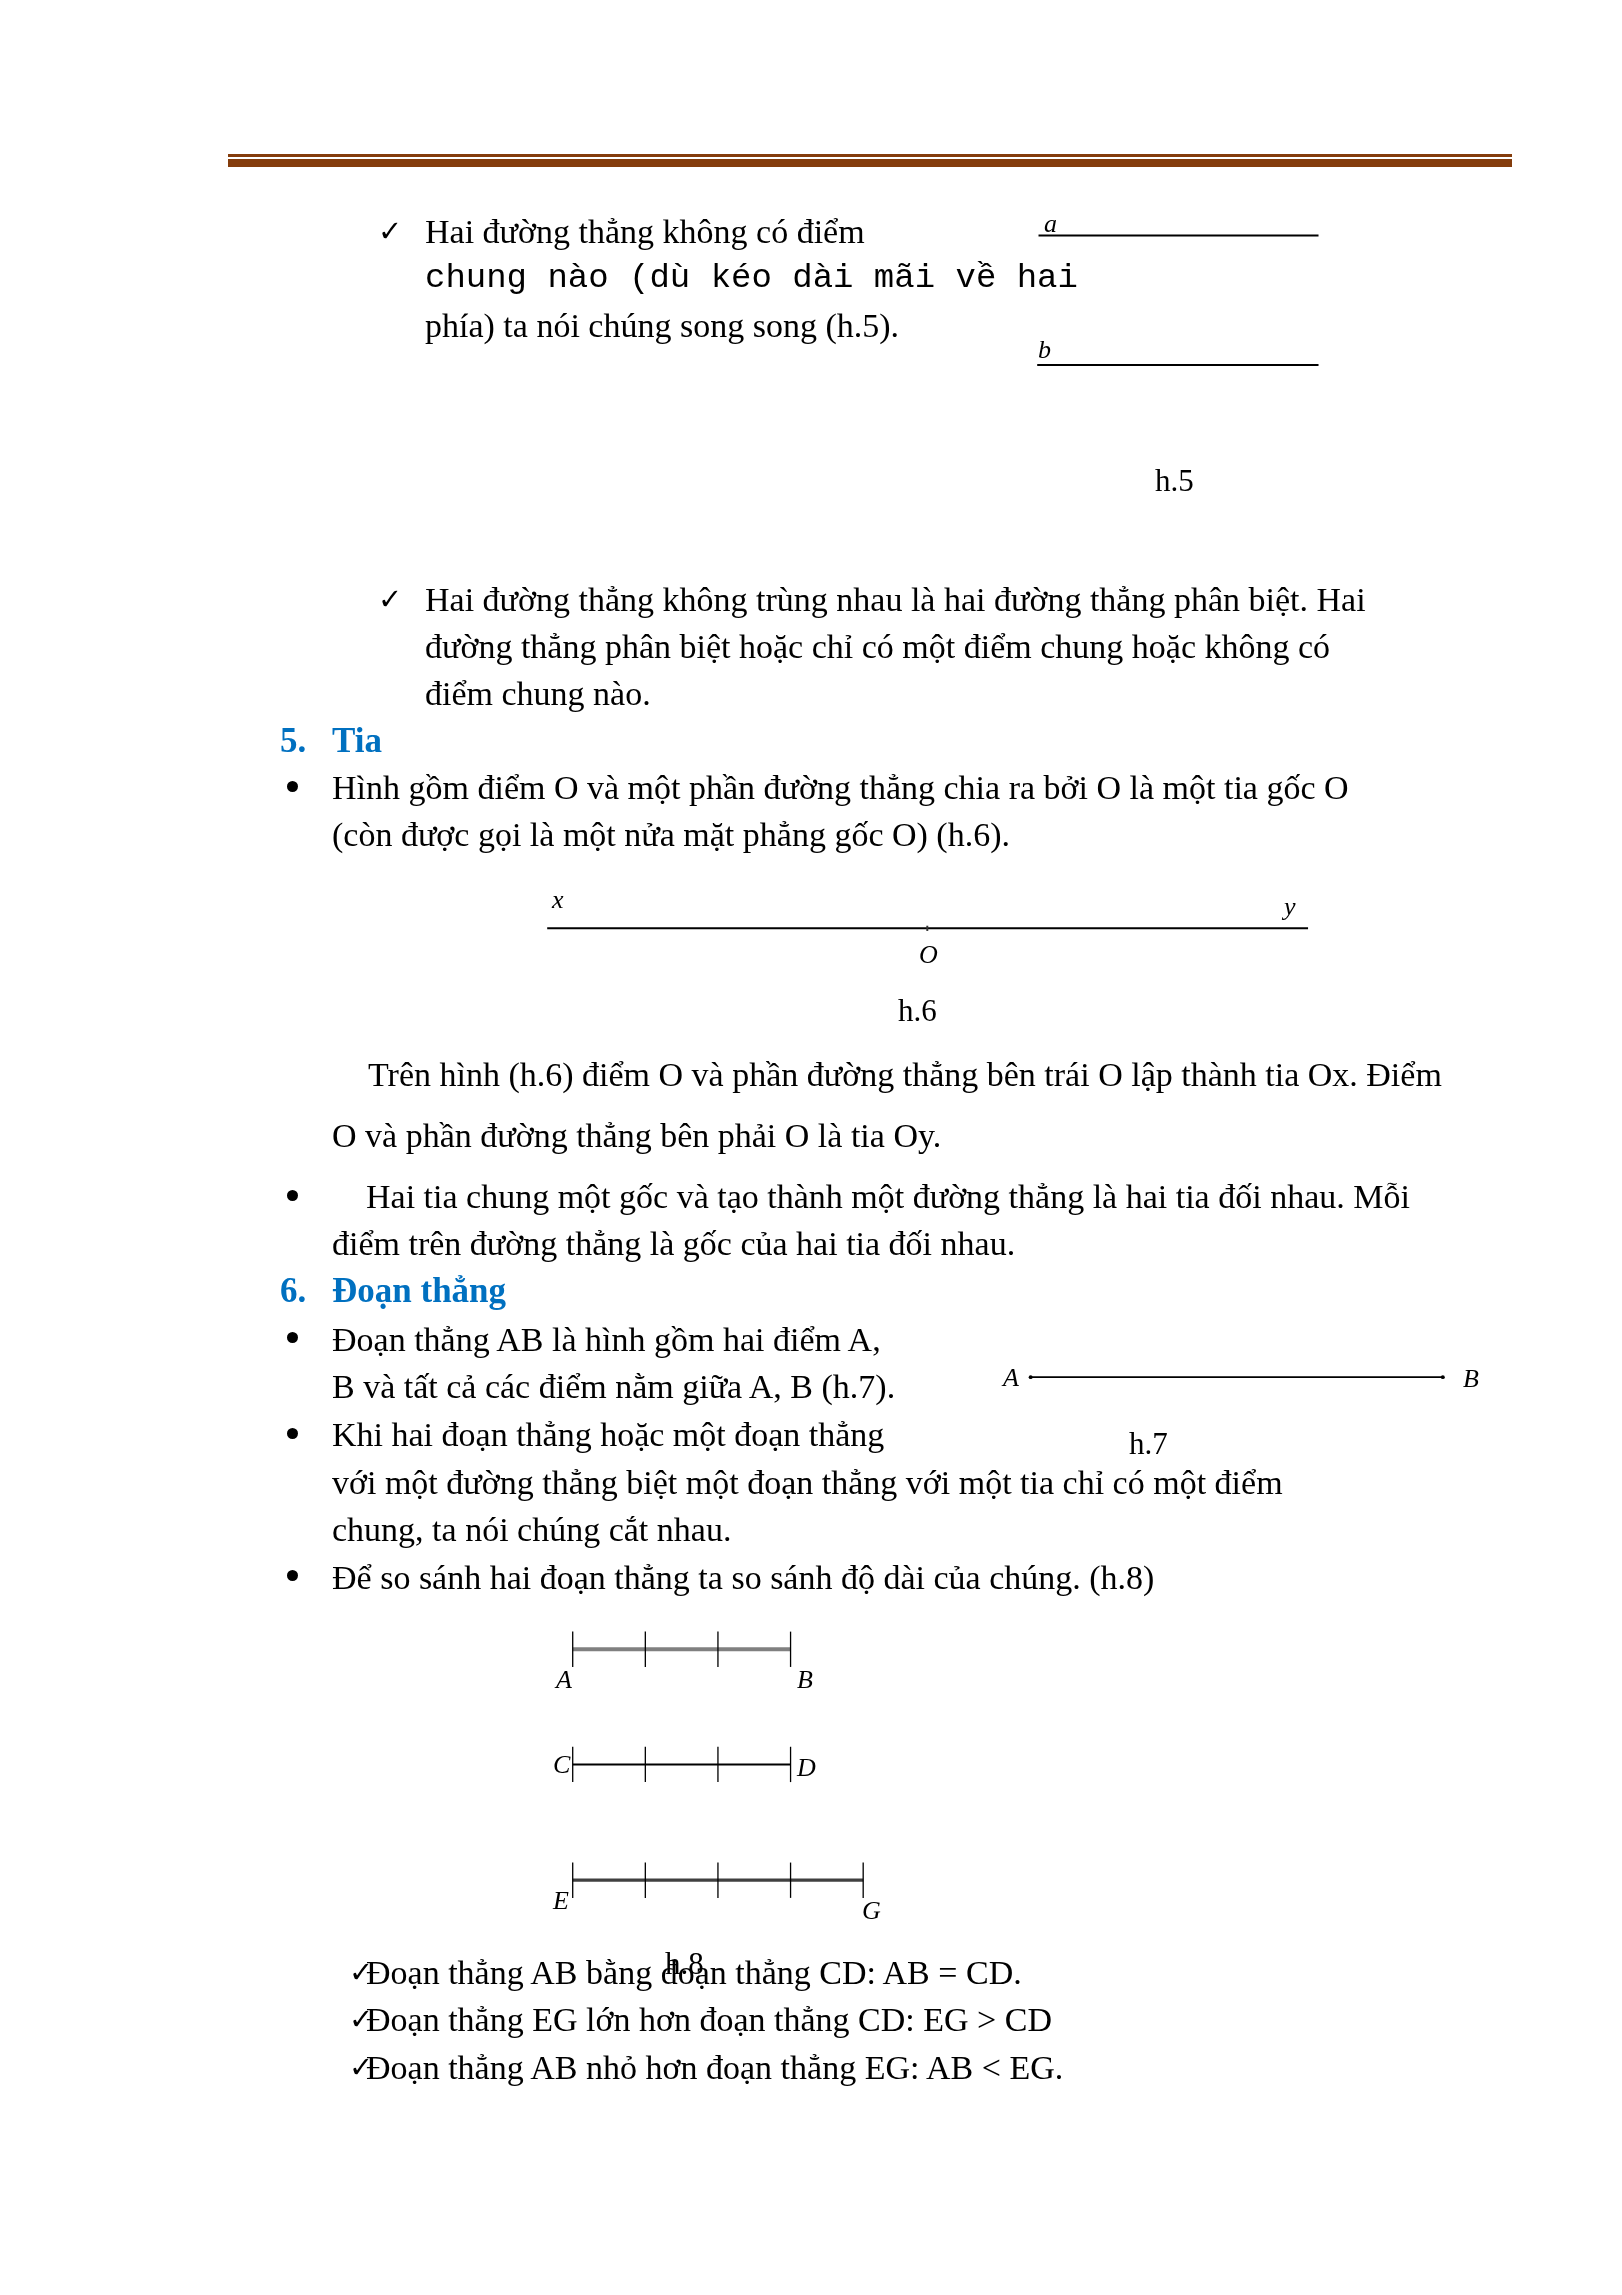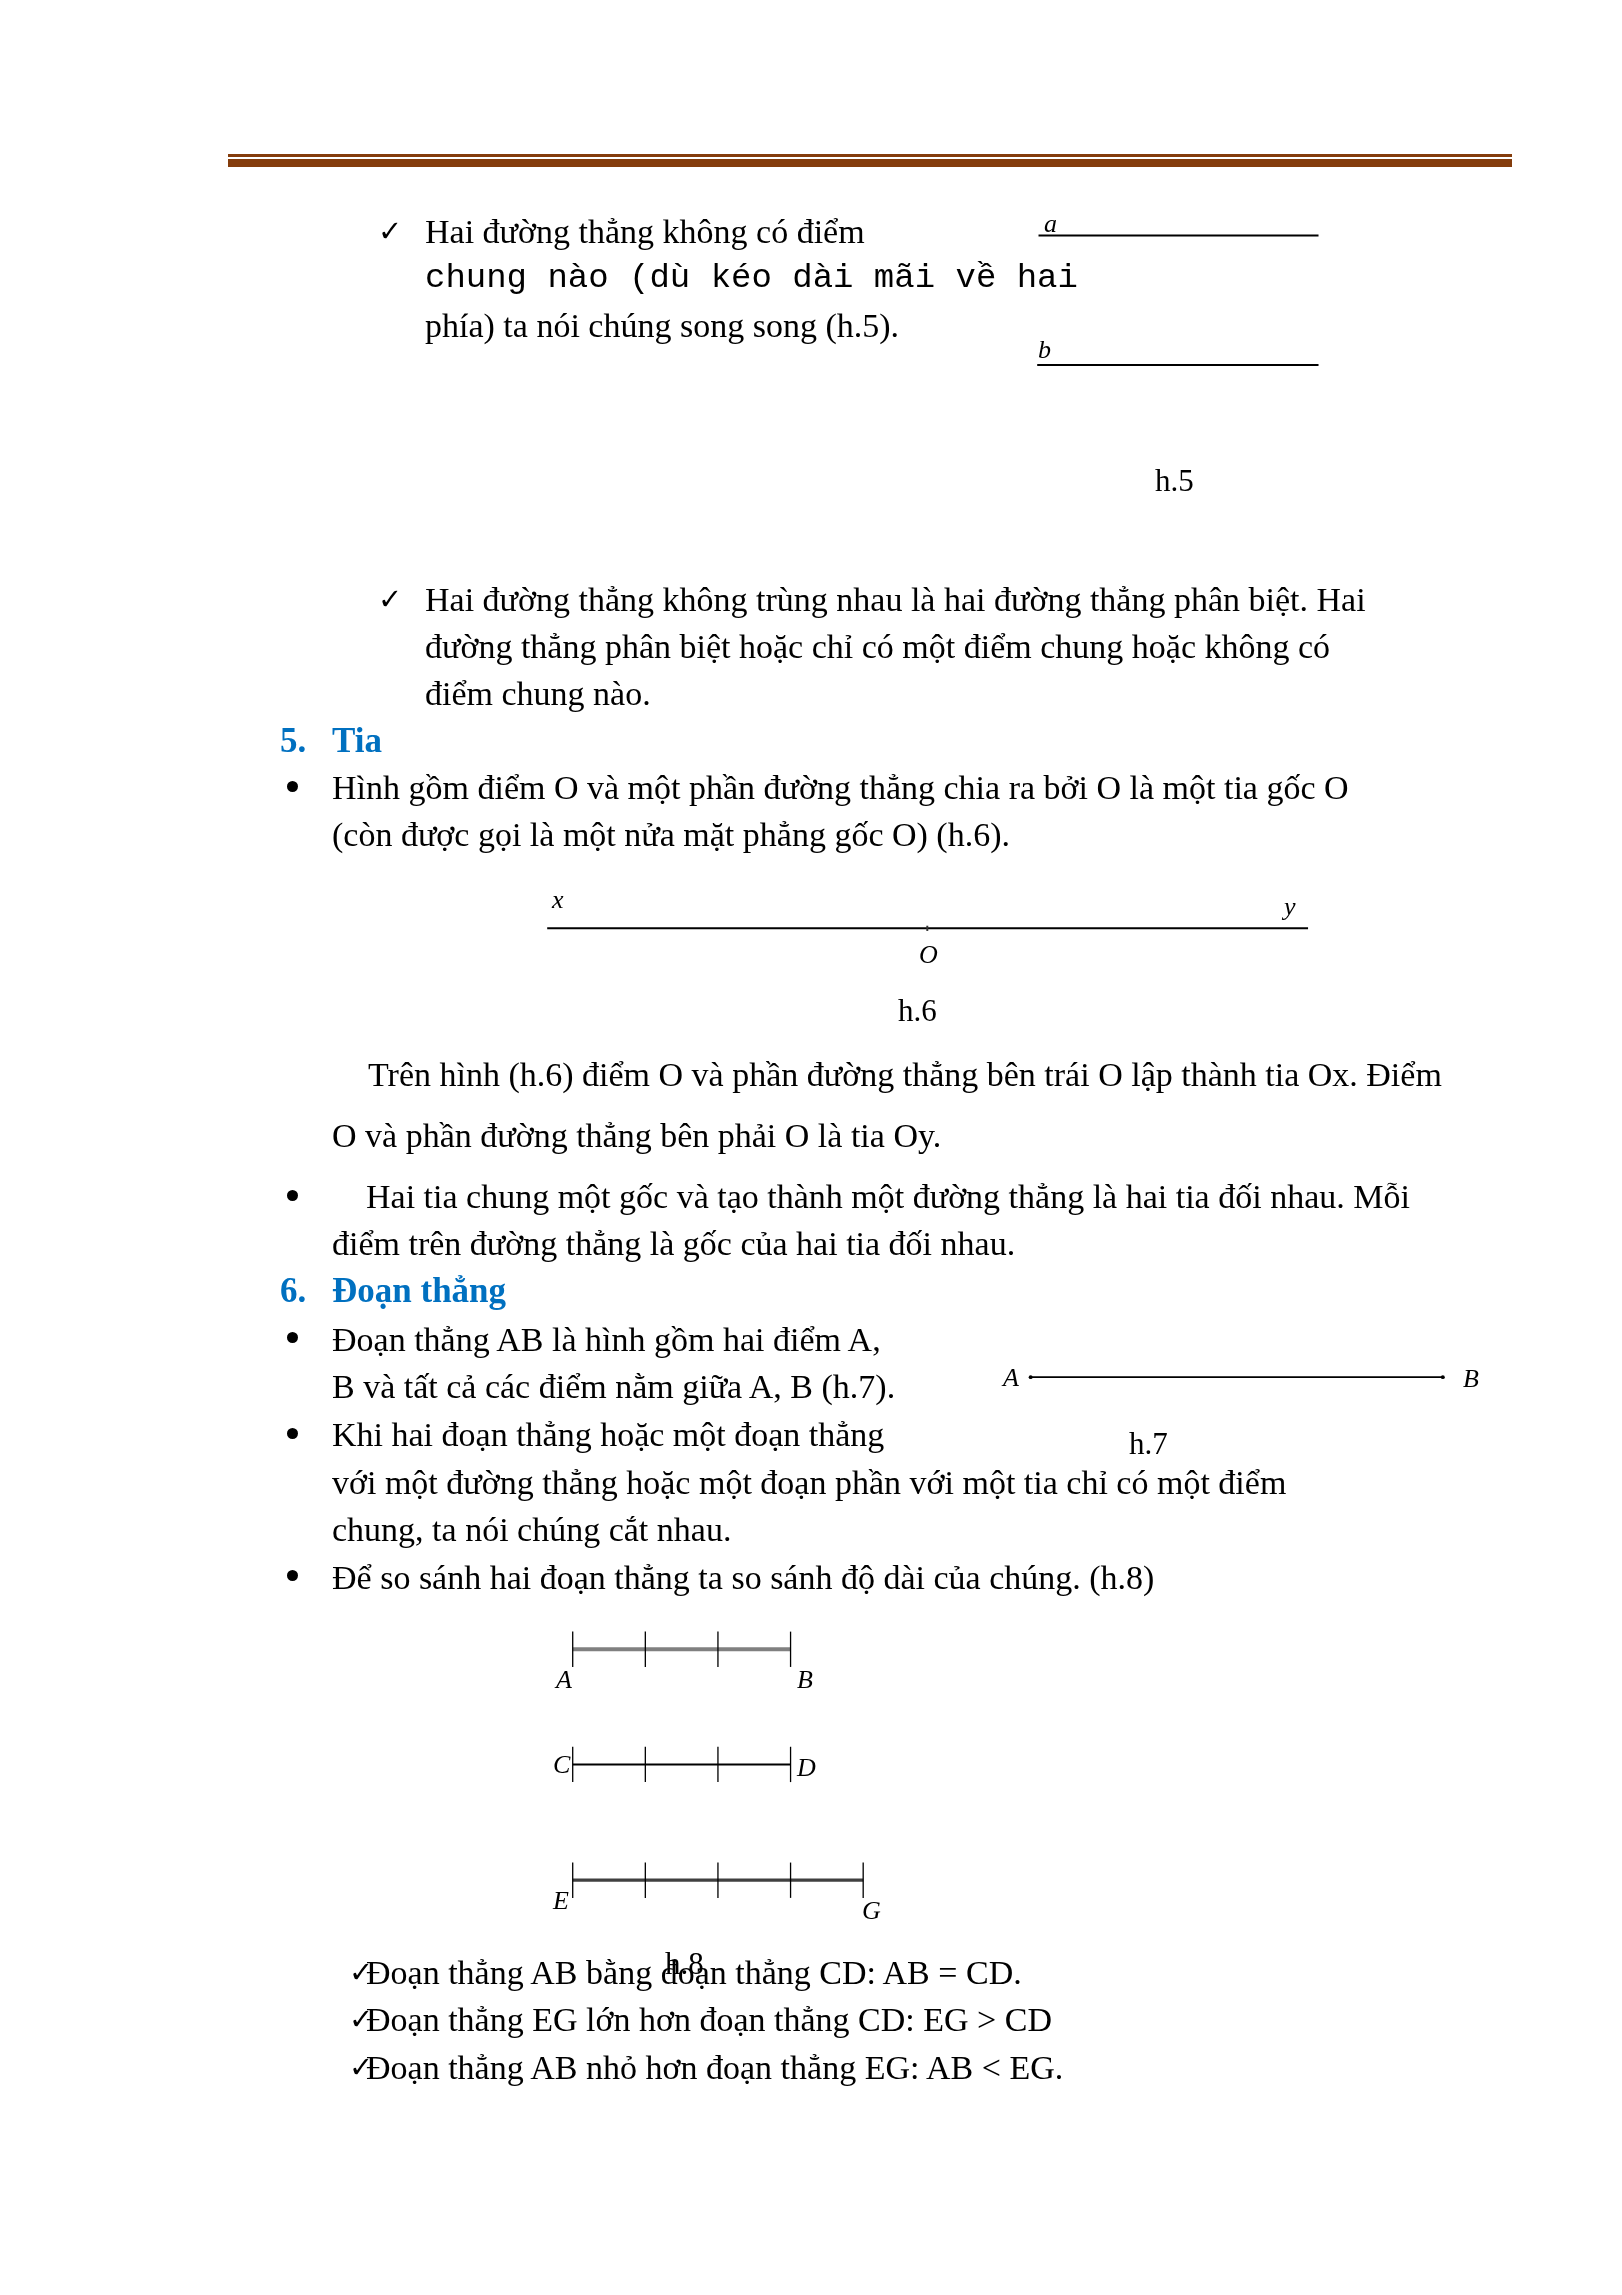--- a/index.html
+++ b/index.html
@@ -56,21 +56,21 @@
 
 <div class="heading" style="left:280px; top:1267px;">6.</div>
 <div class="heading" style="left:332px; top:1267px;">Đoạn thẳng</div>
 
 <div class="dot" style="left:287px; top:1332px;"></div>
 <div class="txt" style="left:332px; top:1316px;">Đoạn thẳng AB là hình gồm hai điểm A,</div>
 <div class="txt" style="left:332px; top:1363px;">B và tất cả các điểm nằm giữa A, B (h.7).</div>
 
 <div class="dot" style="left:287px; top:1428px;"></div>
 <div class="txt" style="left:332px; top:1411px;">Khi hai đoạn thẳng hoặc một đoạn thẳng</div>
-<div class="txt" style="left:332px; top:1459px;">với một đường thẳng hoặc một đoạn phần với một tia chỉ có một điểm</div>
+<div class="txt" style="left:332px; top:1459px;">với một đường thẳng biệt một đoạn thẳng với một tia chỉ có một điểm</div>
 <div class="txt" style="left:332px; top:1506px;">chung, ta nói chúng cắt nhau.</div>
 
 <div class="dot" style="left:287px; top:1570px;"></div>
 <div class="txt" style="left:332px; top:1554px;">Để so sánh hai đoạn thẳng ta so sánh độ dài của chúng. (h.8)</div>
 
 <div class="lbl" style="left:1003px; top:1365px;">A</div>
 <div class="lbl" style="left:1463px; top:1366px;">B</div>
 <div class="cap" style="left:1129px; top:1428px;">h.7</div>
 
 <div class="lbl" style="left:556px; top:1667px;">A</div>

